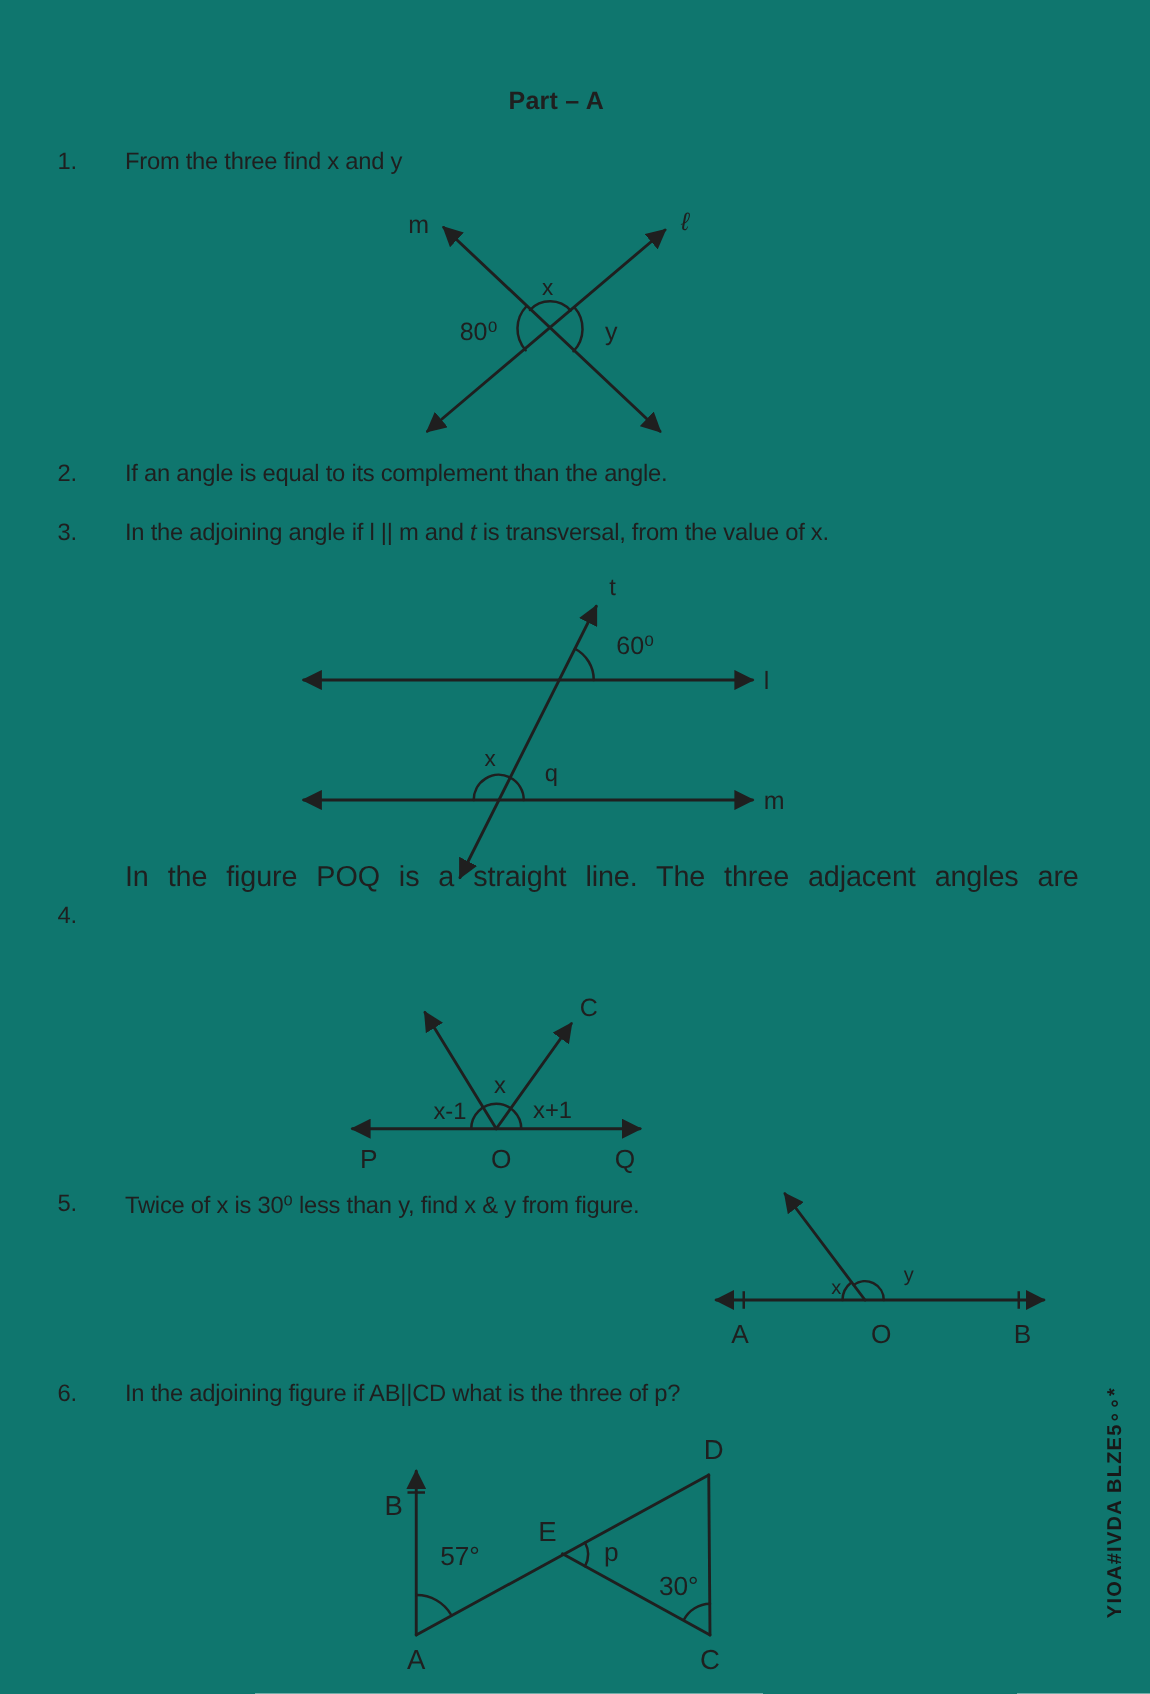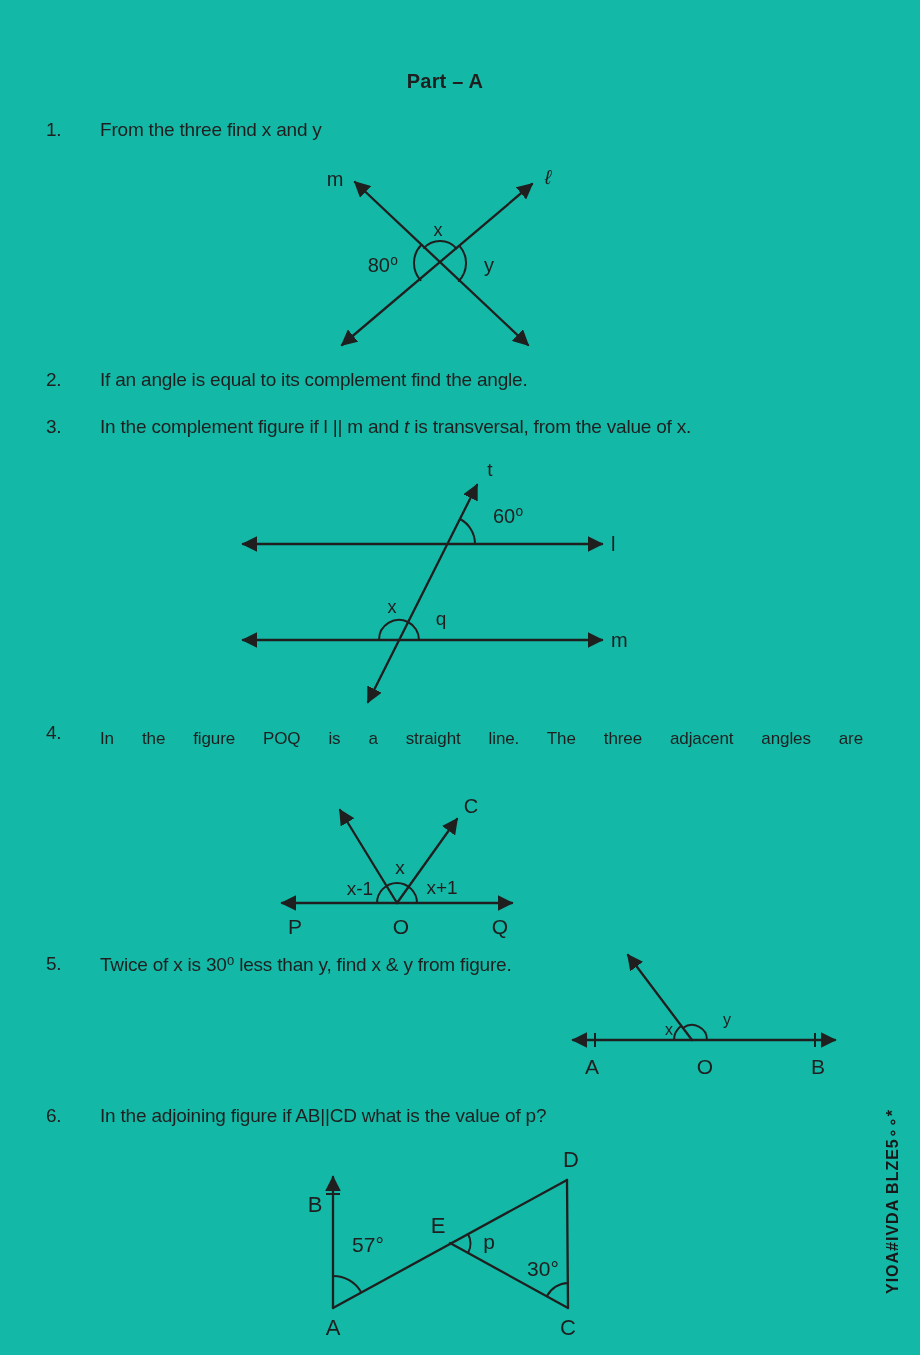--- a/index.html
+++ b/index.html
@@ -1,33 +1,33 @@
 <!DOCTYPE html>
 <html><head>
 <meta charset="utf-8">
 <style>
   * { margin:0; padding:0; box-sizing:border-box; }
   html,body { background:#fff; }
   .page {
-    position:relative; width:920px; height:1355px; background:#14b8a6;
+    position:relative; width:920px; height:1355px; background:#0f766e;
     font-family:"Liberation Sans","DejaVu Sans",sans-serif; color:#1f1f1f;
     overflow:hidden;
   }
   .title {
     position:absolute; top:70px; left:0; width:890px; text-align:center;
     font-size:20px; font-weight:bold; letter-spacing:0.2px;
   }
   .qnum {
     position:absolute; left:46px; width:46px; font-size:19px; letter-spacing:-0.2px;
   }
   .qtext {
     position:absolute; left:100px; font-size:19px; letter-spacing:-0.2px; white-space:nowrap;
   }
   .qtext .em { font-style:italic; }
-  .q4block { position:absolute; left:100px; top:729px; width:763px; font-size:17px; letter-spacing:-0.1px; }
+  .q4block { position:absolute; left:100px; top:688px; width:763px; font-size:23px; letter-spacing:-0.1px; }
   .q4block .l1 { text-align:justify; text-align-last:justify; }
   .q4block .l2 { margin-top:13px; }
   svg.fig { position:absolute; overflow:visible; }
   svg text {
     font-family:"Liberation Sans","DejaVu Sans",sans-serif; fill:#1f1f1f;
   }
   .stroke { stroke:#1f1f1f; stroke-width:2.3; fill:none; stroke-linecap:round; }
   .arc { stroke:#1f1f1f; stroke-width:2; fill:none; stroke-linecap:round; }
   .tick { stroke:#1f1f1f; stroke-width:2; fill:none; }
   .margin-text {
@@ -61,24 +61,24 @@
     <path class="arc" d="M136.2,83 A26,26 0 0 0 135.5,118.2"></path>
     <path class="arc" d="M174.5,83.8 A26,26 0 0 1 173.8,119"></path>
     <text x="50" y="24" font-size="20" text-anchor="middle">m</text>
     <text x="263" y="22" font-size="20" text-anchor="middle" font-style="italic">ℓ</text>
     <text x="153" y="74" font-size="18" text-anchor="middle">x</text>
     <text x="113" y="110" font-size="20" text-anchor="end">80⁰</text>
     <text x="204" y="110" font-size="20" text-anchor="middle">y</text>
   </svg>
 
   <div class="qnum" style="top:369px">2.</div>
-  <div class="qtext" style="top:369px">If an angle is equal to its complement find the angle.</div>
+  <div class="qtext" style="top:369px">If an angle is equal to its complement than the angle.</div>
 
   <div class="qnum" style="top:416px">3.</div>
-  <div class="qtext" style="top:416px"><span>In the complement figure if l || m and </span><span class="em">t</span><span> is transversal, from the value of x.</span></div>
+  <div class="qtext" style="top:416px"><span>In the adjoining angle if l || m and </span><span class="em">t</span><span> is transversal, from the value of x.</span></div>
 
   <svg class="fig" style="left:235px; top:460px" width="400" height="252" viewBox="0 0 400 252">
     <line class="stroke" x1="8" y1="84" x2="367" y2="84" marker-start="url(#arr)" marker-end="url(#arr)"></line>
     <line class="stroke" x1="8" y1="180" x2="367" y2="180" marker-start="url(#arr)" marker-end="url(#arr)"></line>
     <line class="stroke" x1="133" y1="242" x2="242" y2="25" marker-start="url(#arr)" marker-end="url(#arr)"></line>
     <path class="arc" d="M225,59 A28,28 0 0 1 240,84"></path>
     <path class="arc" d="M144,180 A20,20 0 0 1 173,162"></path>
     <path class="arc" d="M173,162 A20,20 0 0 1 184,180"></path>
     <text x="255" y="16" font-size="19" text-anchor="middle">t</text>
     <text x="258" y="63" font-size="20">60⁰</text>
@@ -118,21 +118,21 @@
     <path class="arc" d="M119,92 A18,18 0 0 1 126,78"></path>
     <path class="arc" d="M128,80 A15,15 0 0 1 152,92"></path>
     <text x="114" y="87" font-size="16" text-anchor="middle">x</text>
     <text x="172" y="77" font-size="16" text-anchor="middle">y</text>
     <text x="37" y="126" font-size="21" text-anchor="middle">A</text>
     <text x="150" y="126" font-size="21" text-anchor="middle">O</text>
     <text x="263" y="126" font-size="21" text-anchor="middle">B</text>
   </svg>
 
   <div class="qnum" style="top:1105px">6.</div>
-  <div class="qtext" style="top:1105px">In the adjoining figure if AB||CD what is the value of p?</div>
+  <div class="qtext" style="top:1105px">In the adjoining figure if AB||CD what is the three of p?</div>
 
   <svg class="fig" style="left:290px; top:1145px" width="312" height="207" viewBox="0 0 312 207">
     <line class="stroke" x1="43" y1="163" x2="43" y2="32" marker-end="url(#arr)"></line>
     <line class="tick" x1="36" y1="49" x2="50" y2="49"></line>
     <line class="stroke" x1="43" y1="163" x2="277" y2="35"></line>
     <line class="stroke" x1="160" y1="98" x2="278" y2="163"></line>
     <line class="stroke" x1="277" y1="35" x2="278" y2="163"></line>
     <path class="arc" d="M43,131 A32,32 0 0 1 71,147"></path>
     <path class="arc" d="M178,89 A20,20 0 0 1 178,108"></path>
     <path class="arc" d="M257,151 A24,24 0 0 1 278,138"></path>

